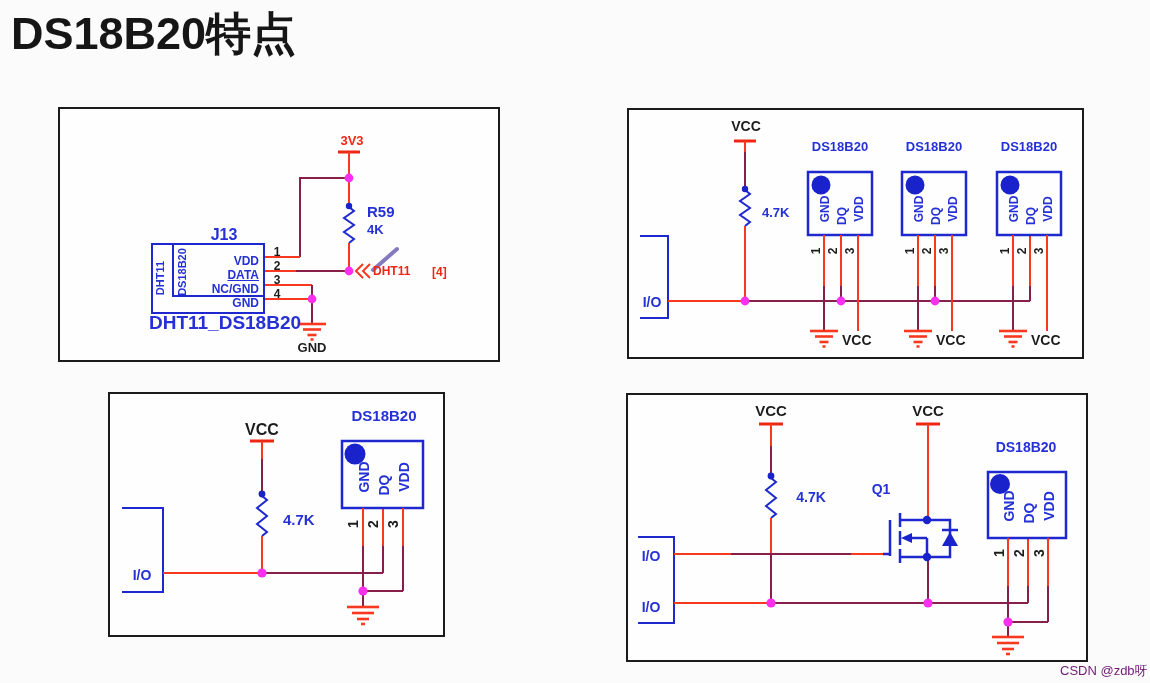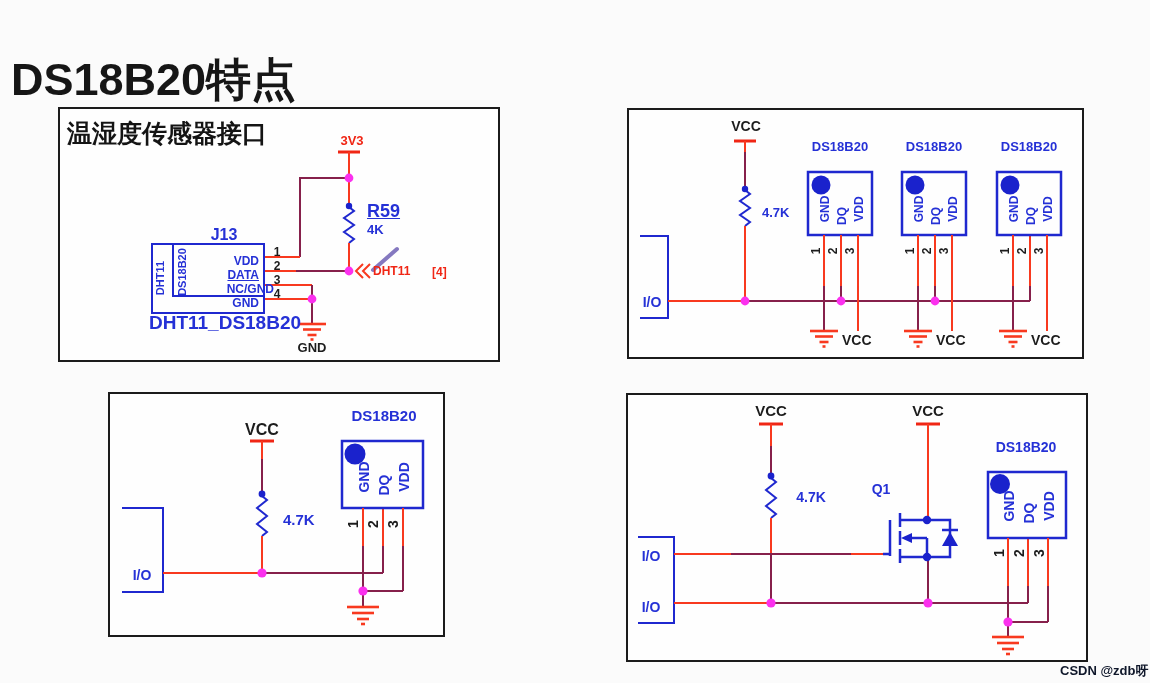--- a/index.html
+++ b/index.html
@@ -12,23 +12,23 @@
   #panel4{left:626px;top:393px;width:462px;height:269px;}
   svg.schem{position:absolute;left:0;top:0;}
   .labels{position:absolute;left:0;top:0;width:100%;height:100%;}
   .lbl{position:absolute;white-space:nowrap;transform:translate(-50%,-50%);line-height:1;}
   .rot{transform:translate(-50%,-50%) rotate(-90deg);}
   .la{transform:translate(0,-50%);}
   .ra{transform:translate(-100%,-50%);}
   .blue{color:#2531d6;font-weight:700;}
   .blk{color:#1c1c1c;font-weight:700;}
   .red{color:#f02615;font-weight:700;}
-  .slide-title{position:absolute;left:11px;top:4px;font-size:45px;font-weight:700;color:#161616;letter-spacing:0px;margin-top:46px;}
+  .slide-title{position:absolute;left:11px;top:4px;font-size:45px;font-weight:700;color:#161616;letter-spacing:0px;}
   .p1-title{position:absolute;left:67px;top:117px;font-size:25px;font-weight:700;color:#141414;}
-  .watermark{position:absolute;font-size:13px;color:#0f172a;font-weight:700;}
+  .watermark{position:absolute;font-size:13px;color:#701a75;font-weight:400;}
   .wr{stroke:#f8391f;stroke-width:2;fill:none;}
   .wr3{stroke:#f02615;stroke-width:3;fill:none;}
   .wd{stroke:#86204b;stroke-width:2;fill:none;}
   .wb{stroke:#1f28cf;stroke-width:2;fill:none;}
   .wb3{stroke:#1f28cf;stroke-width:2.5;fill:none;}
   .bfill{fill:#1a22cc;}
   .mdot{fill:#fb30ee;}
   .gnd line{stroke:#f8391f;stroke-width:2.6;}
 </style>
 </head>
@@ -223,30 +223,29 @@
           <line x1="1006" y1="654" x2="1010" y2="654"></line>
         </g>
       <circle class="mdot" cx="771" cy="603" r="4.6"></circle>
       <circle class="mdot" cx="928" cy="603" r="4.6"></circle>
       <circle class="mdot" cx="1008" cy="622" r="4.6"></circle>
     </g>
   </svg>
 
   <div class="labels">
 
-    <div class="p1-title">温湿度传感器接口</div>
     <span class="lbl red" style="left:352px;top:140px;font-size:13px;text-align:right;">3V3</span>
-    <span class="lbl blue la" style="left:367px;top:211px;font-size:18px;text-decoration:underline;">R59</span>
+    <span class="lbl blue la" style="left:367px;top:211px;font-size:15px;">R59</span>
     <span class="lbl blue la" style="left:367px;top:229px;font-size:13px;">4K</span>
     <span class="lbl blue" style="left:224px;top:235px;font-size:16px;">J13</span>
     <span class="lbl blue rot" style="left:160px;top:278px;font-size:11px;">DHT11</span>
     <span class="lbl blue rot" style="left:182px;top:272px;font-size:11px;">DS18B20</span>
     <span class="lbl blue ra" style="left:259px;top:261px;font-size:12px;">VDD</span>
     <span class="lbl blue ra" style="left:259px;top:275px;font-size:12px;text-decoration:underline;">DATA</span>
-    <span class="lbl blue ra" style="left:259px;top:289px;font-size:12px;margin-left:15px;">NC/GND</span>
+    <span class="lbl blue ra" style="left:259px;top:289px;font-size:12px;">NC/GND</span>
     <span class="lbl blue ra" style="left:259px;top:303px;font-size:12px;">GND</span>
     <span class="lbl blk" style="left:277px;top:252px;font-size:12px;">1</span>
     <span class="lbl blk" style="left:277px;top:266px;font-size:12px;">2</span>
     <span class="lbl blk" style="left:277px;top:280px;font-size:12px;">3</span>
     <span class="lbl blk" style="left:277px;top:294px;font-size:12px;">4</span>
     <span class="lbl blue" style="left:225px;top:322px;font-size:19px;">DHT11_DS18B20</span>
     <span class="lbl red la" style="left:373px;top:271px;font-size:12px;">DHT11</span>
     <span class="lbl red la" style="left:432px;top:272px;font-size:12px;">[4]</span>
     <span class="lbl blk" style="left:312px;top:347px;font-size:13px;">GND</span>
 

